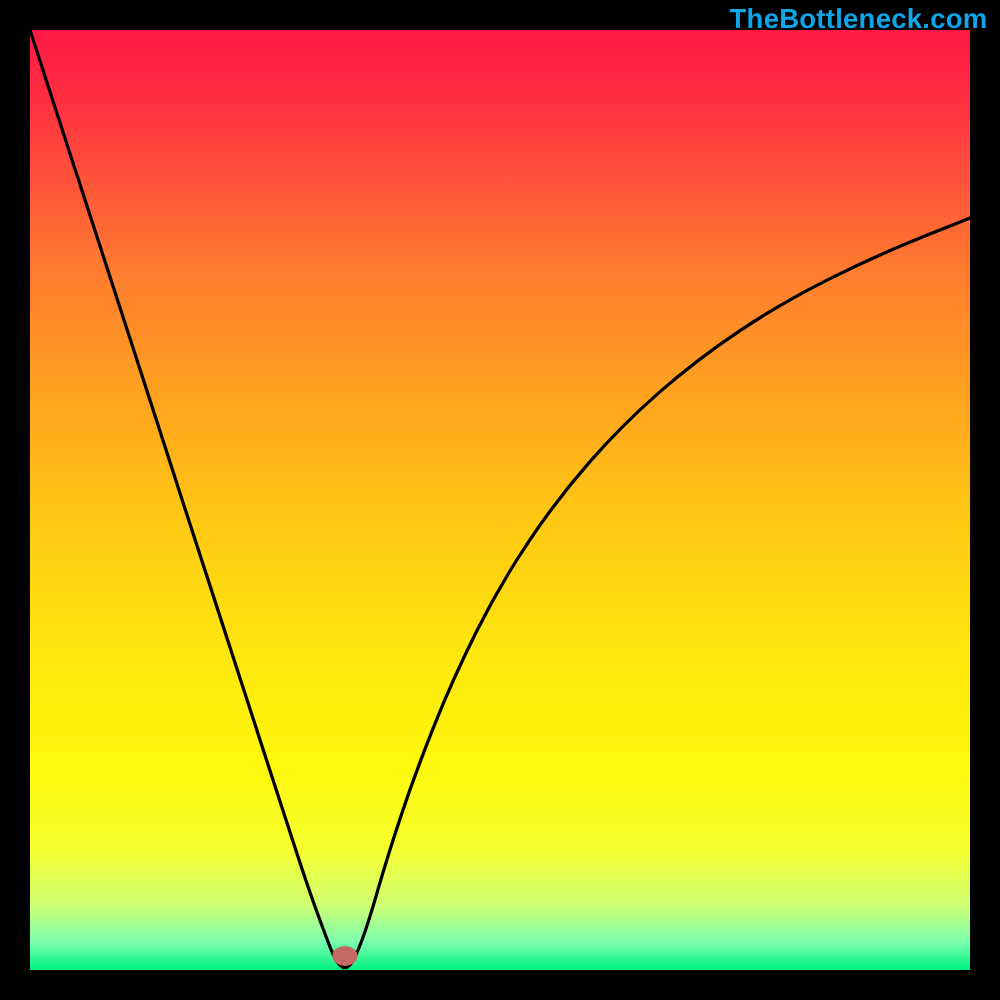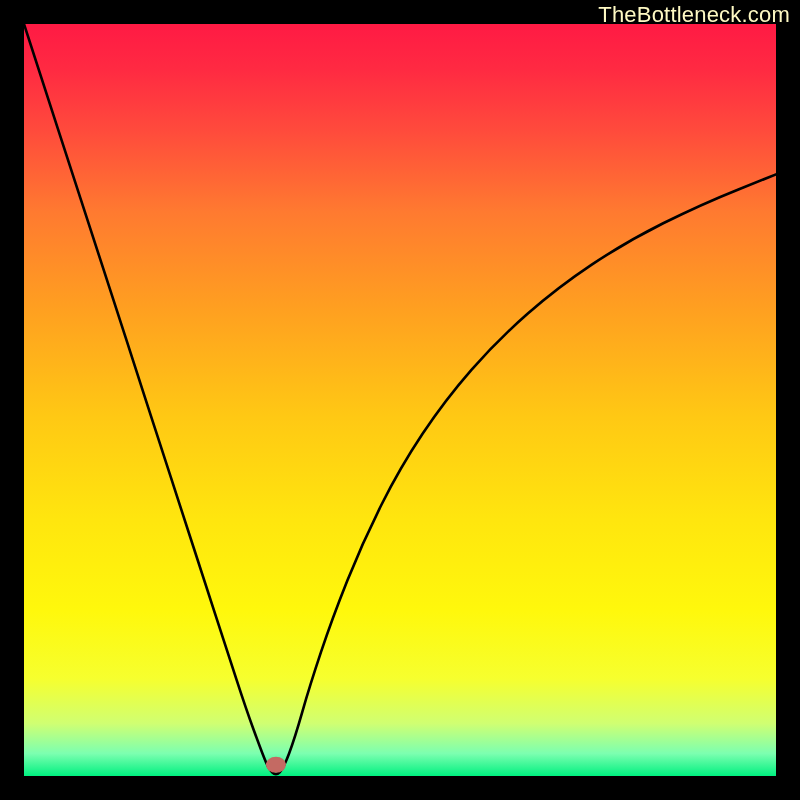--- a/index.html
+++ b/index.html
@@ -23,23 +23,23 @@
     position: absolute;
     left: 0;
     top: 0;
     width: 752px;
     height: 752px;
   }
   .watermark {
     position: absolute;
     top: 2px;
     right: 10px;
-    color: #fef9c3;
+    color: #0ea5e9;
     font-size: 22px;
-    font-weight: 400;
+    font-weight: 700;
     letter-spacing: 0.2px;
   }
   svg { display: block; }
 </style>
 </head>
 <body>
 
 <div class="watermark">TheBottleneck.com</div>
 
 <div class="frame">

